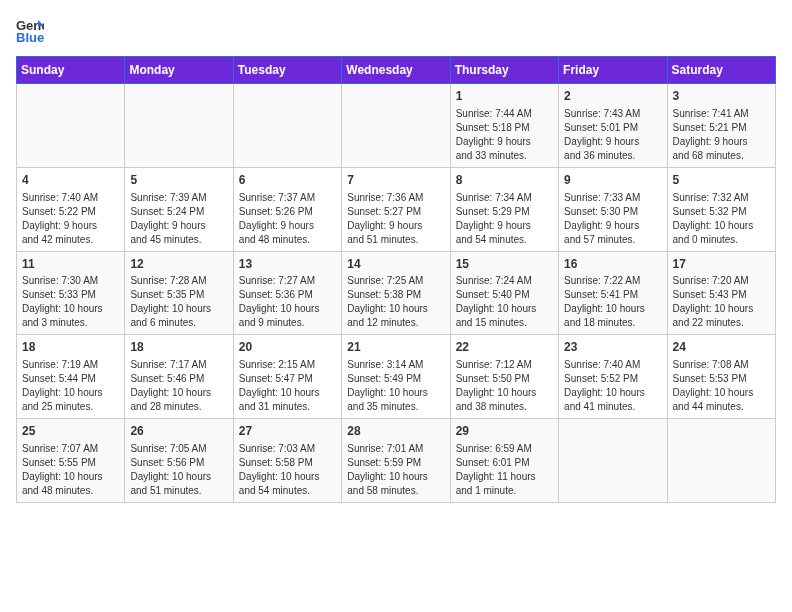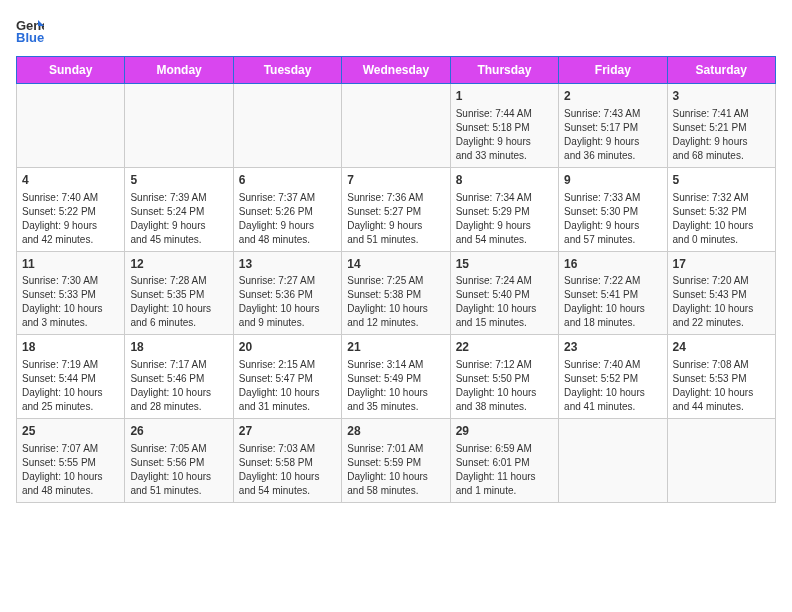--- a/index.html
+++ b/index.html
@@ -36,24 +36,24 @@
     .location {
       font-size: 14px;
       color: #555;
     }
     .calendar {
       width: 100%;
       border-collapse: collapse;
       font-size: 10.5px;
     }
     .calendar thead th {
-      background-color: #d946ef;
+      background-color: #6d28d9;
       color: #fff;
       padding: 6px 4px;
-      text-align: center;
+      text-align: left;
       font-size: 12px;
       font-weight: bold;
       border: 1px solid #2a6dd9;
     }
     .calendar tbody td {
       border: 1px solid #ccc;
       vertical-align: top;
       padding: 4px 5px;
       width: calc(100% / 7);
       min-height: 80px;
@@ -122,21 +122,21 @@
         <td>
           <span class="day-number">1</span>
           <div class="day-info">Sunrise: 7:44 AM</div>
           <div class="day-info">Sunset: 5:18 PM</div>
           <div class="day-info">Daylight: 9 hours</div>
           <div class="day-info">and 33 minutes.</div>
         </td>
         <td>
           <span class="day-number">2</span>
           <div class="day-info">Sunrise: 7:43 AM</div>
-          <div class="day-info">Sunset: 5:17 PM</div>
+          <div class="day-info">Sunset: 5:01 PM</div>
           <div class="day-info">Daylight: 9 hours</div>
           <div class="day-info">and 36 minutes.</div>
         </td>
         <td>
           <span class="day-number">3</span>
           <div class="day-info">Sunrise: 7:41 AM</div>
           <div class="day-info">Sunset: 5:21 PM</div>
           <div class="day-info">Daylight: 9 hours</div>
           <div class="day-info">and 68 minutes.</div>
         </td>

